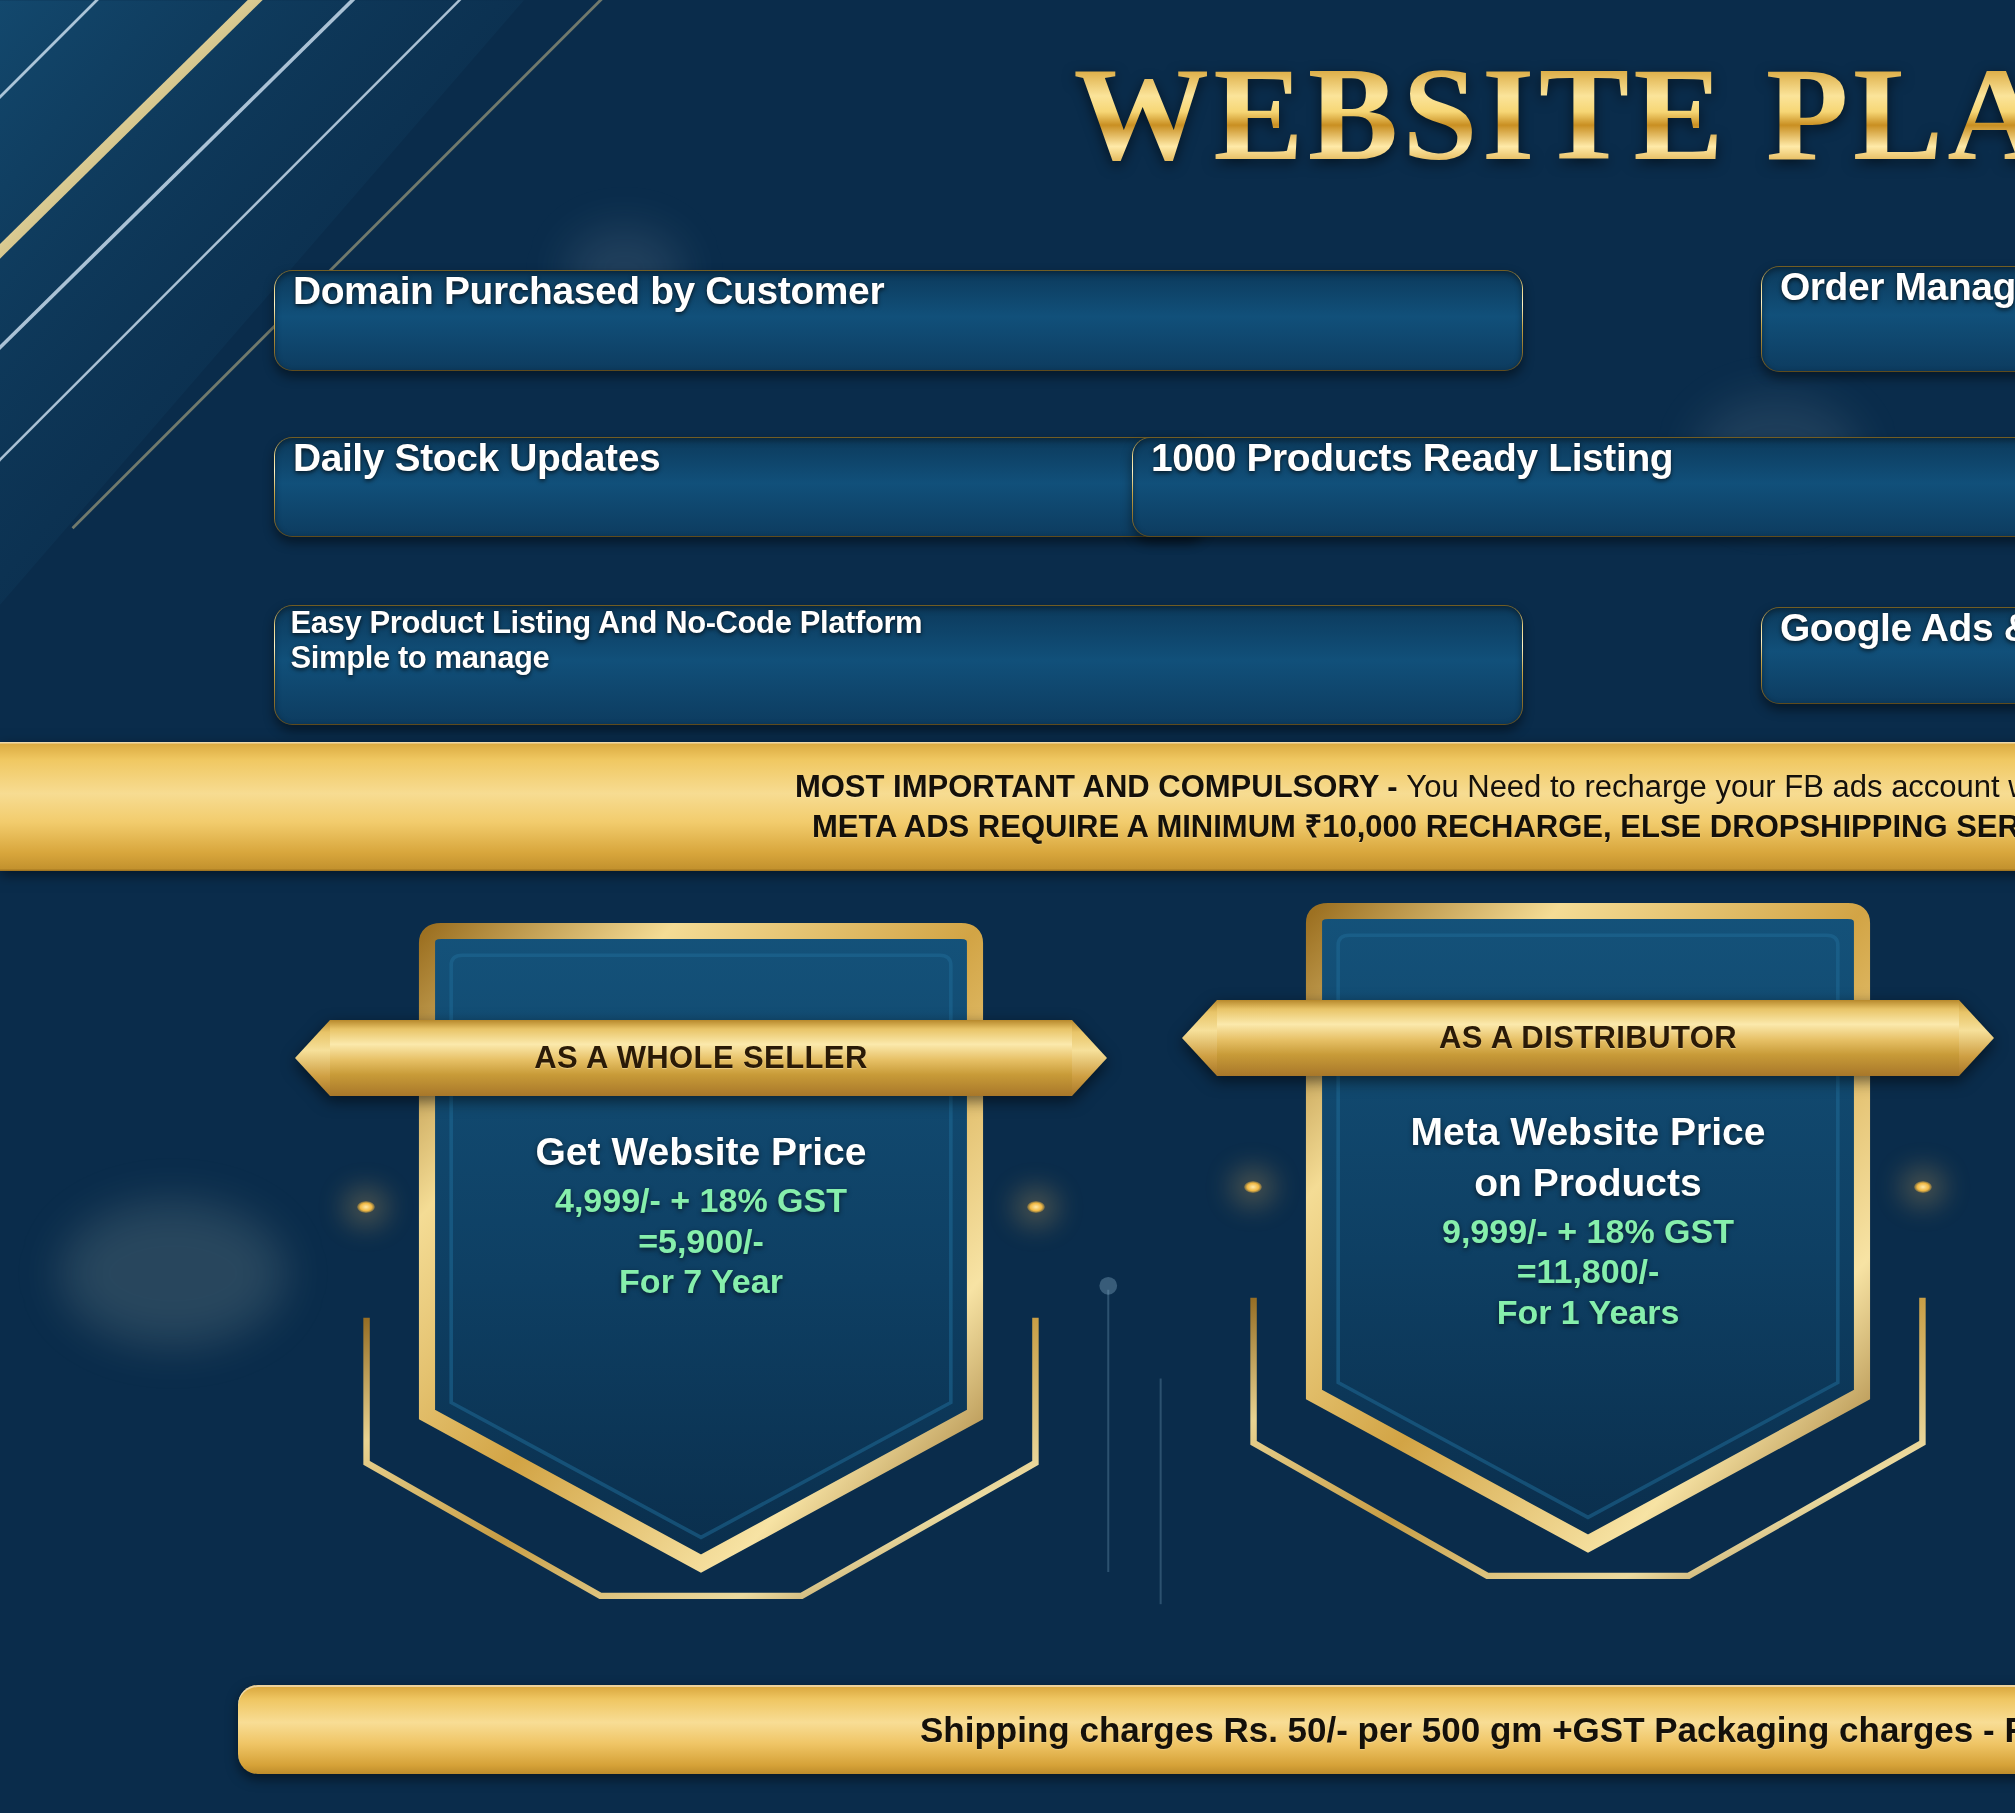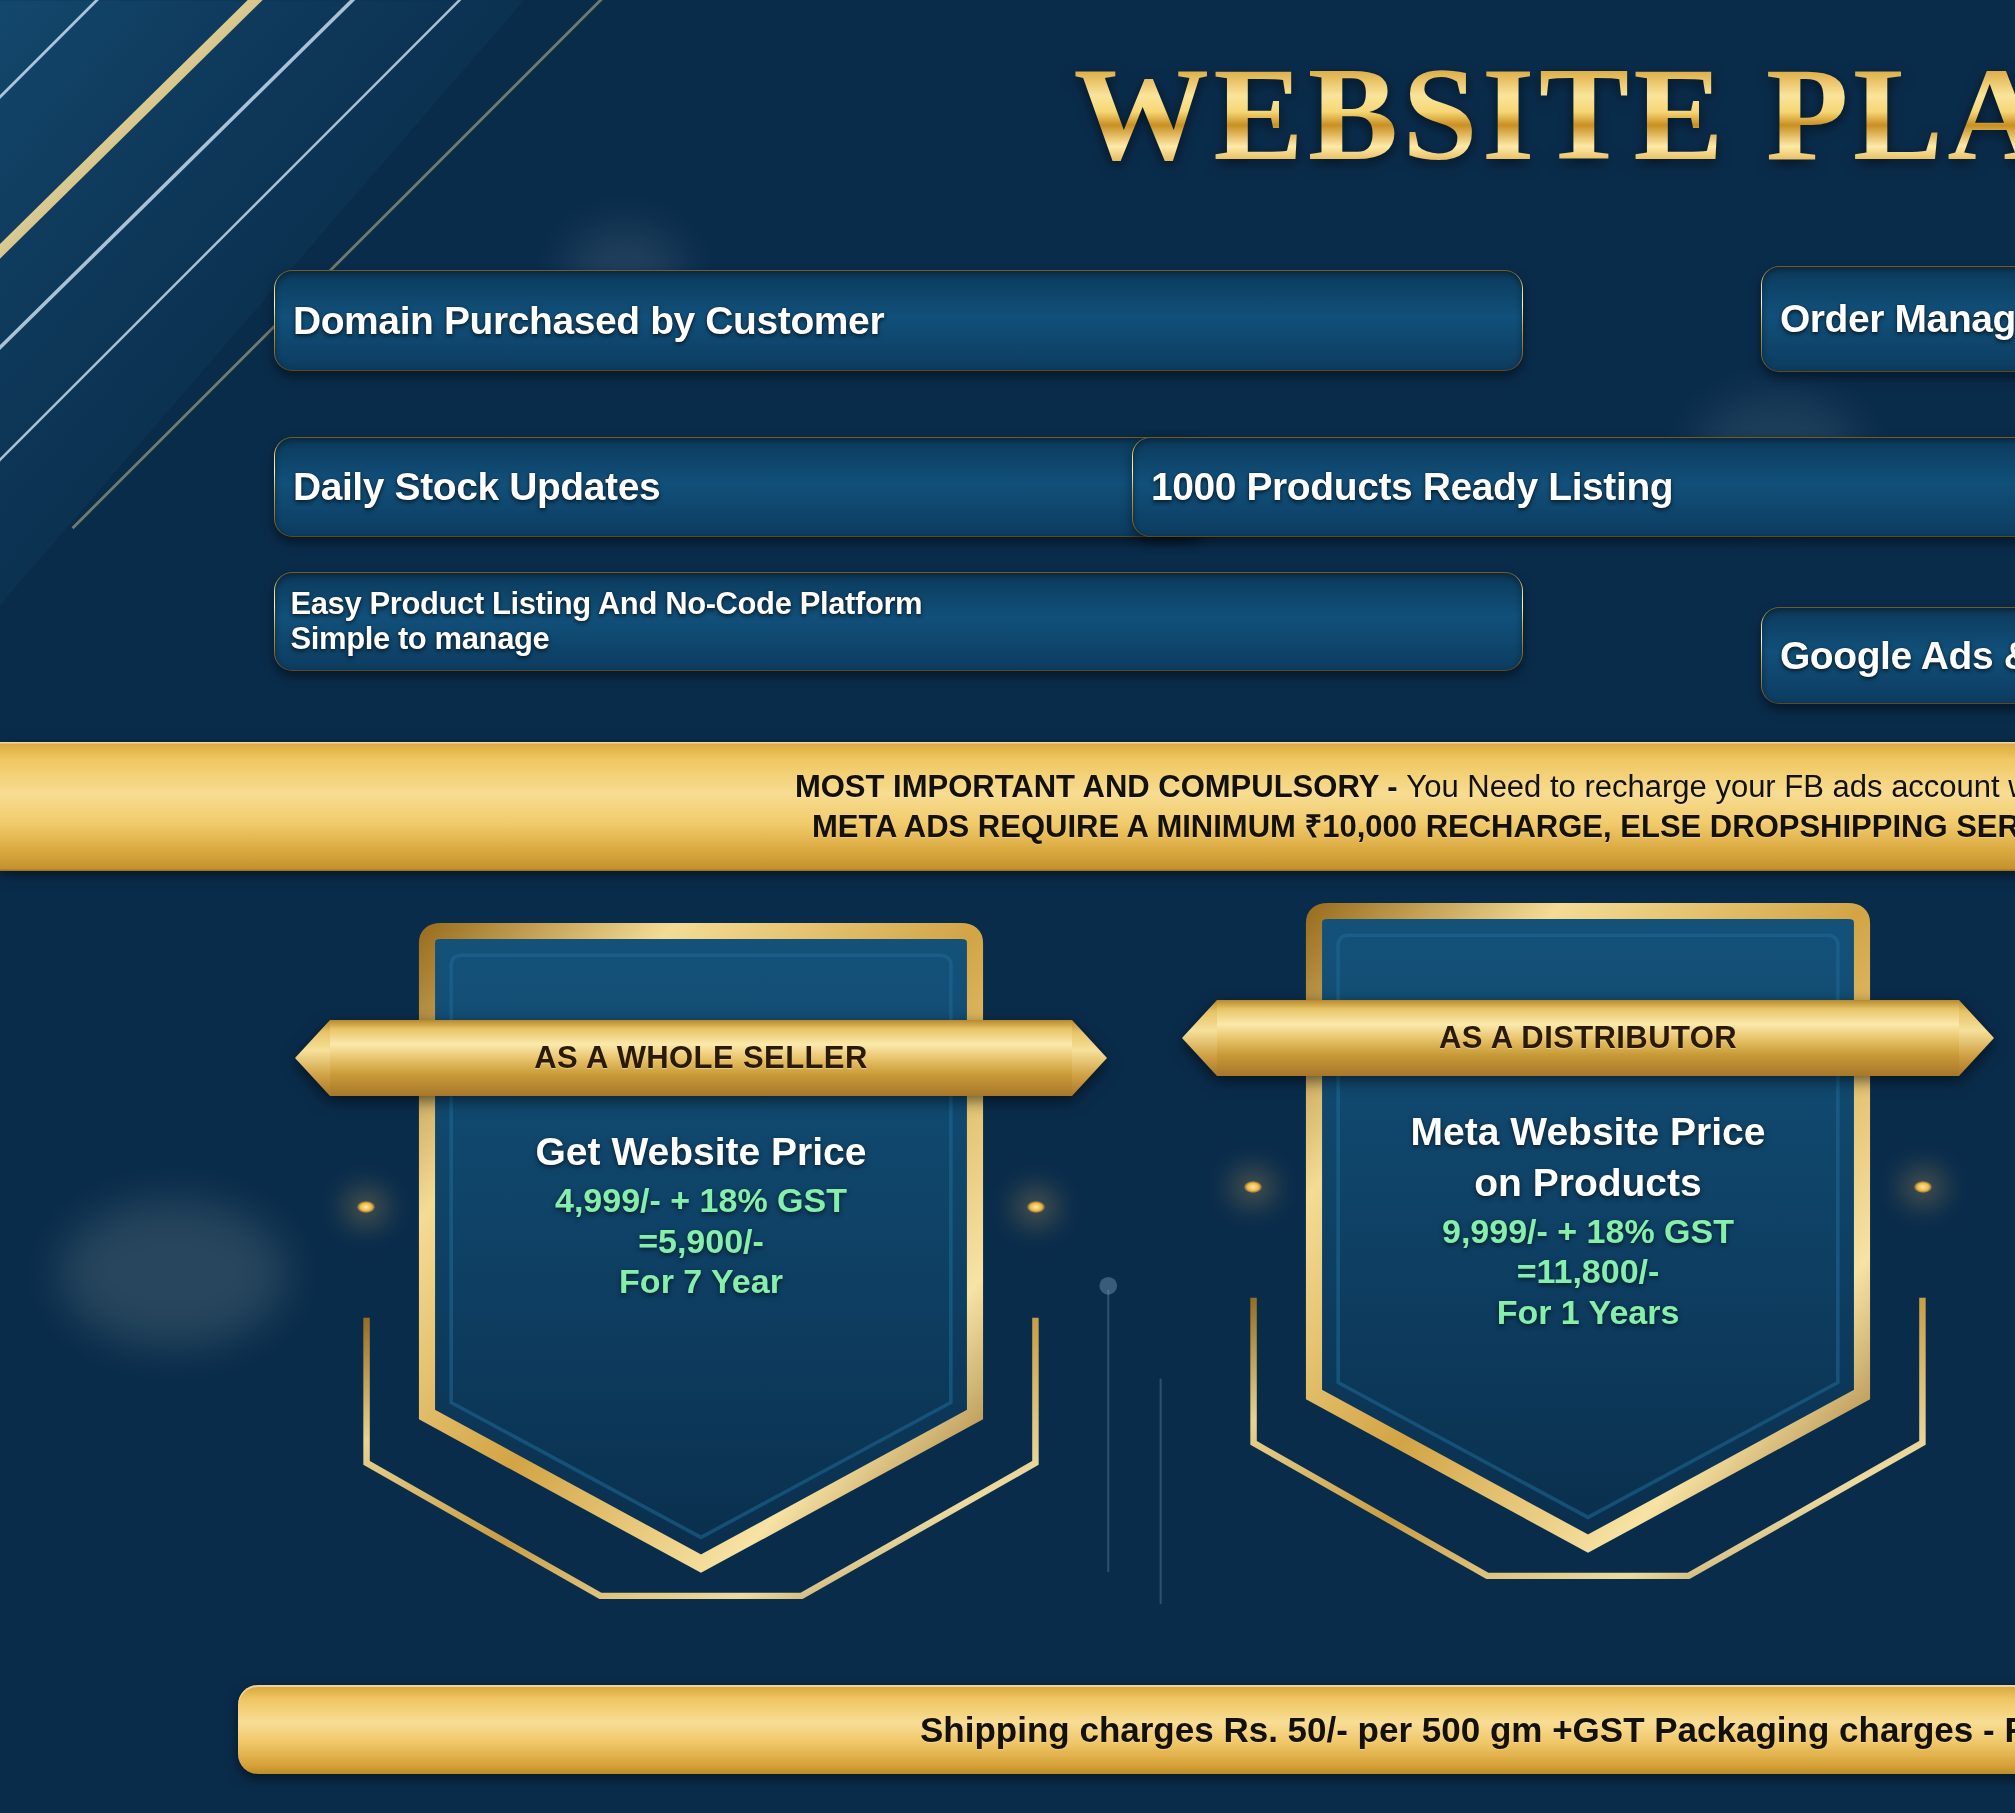--- a/index.html
+++ b/index.html
@@ -43,21 +43,21 @@
   .pill{
     position:absolute;
     display:flex;align-items:center;
     border-radius:18.5px;
     padding:1.2px;
     background:linear-gradient(180deg,#6e5a21 0%,#e8d287 18%,#fff4c6 34%,#c7a547 56%,#8d7230 78%,#5d4a1c 100%);
     box-shadow:0 5.6px 10.5px rgba(0,0,0,.45);
   }
   .pill-inner{
     flex:1;
-    display:flex;align-items:center;
+    display:flex;align-items:flex-start;
     height:100%;
     border-radius:17.3px;
     background:linear-gradient(180deg,#0c3a5c 0%,#11507a 46%,#0d3c60 100%);
     padding:0 17.7px;
     box-shadow:inset 0 2.4px 6.4px rgba(0,0,0,.4);
   }
   .pill-text{
     color:#ffffff;
     font-weight:bold;
     font-size:39px;
@@ -234,21 +234,21 @@
       <span class="pill-text">Daily Stock Updates</span>
     </div>
   </div>
 
   <div class="pill" style="left:1132px;top:437px;width:999px;height:100px;">
     <div class="pill-inner">
       <span class="pill-text">1000 Products Ready Listing</span>
     </div>
   </div>
 
-  <div class="pill" style="left:274px;top:572px;width:1249px;height:99px;">
+  <div class="pill" style="left:274px;top:605px;width:1249px;height:120px;">
     <div class="pill-inner" style="padding:0 15.3px;">
       <span class="pill-text two-line" style="white-space:pre-line;text-align:left;">Easy Product Listing And No-Code Platform
 Simple to manage</span>
     </div>
   </div>
 
   <div class="pill" style="left:1761px;top:607px;width:1265px;height:97px;">
     <div class="pill-inner">
       <span class="pill-text">Google Ads &amp; Meta Pixel Integration</span>
     </div>

